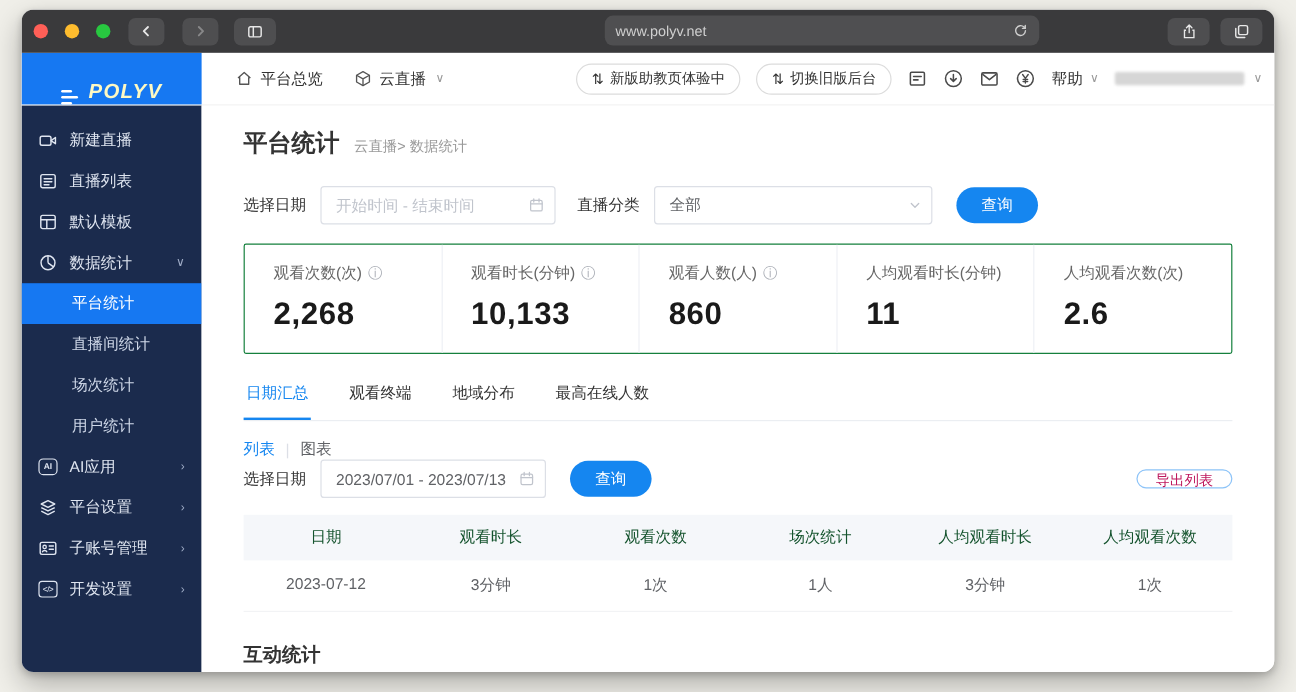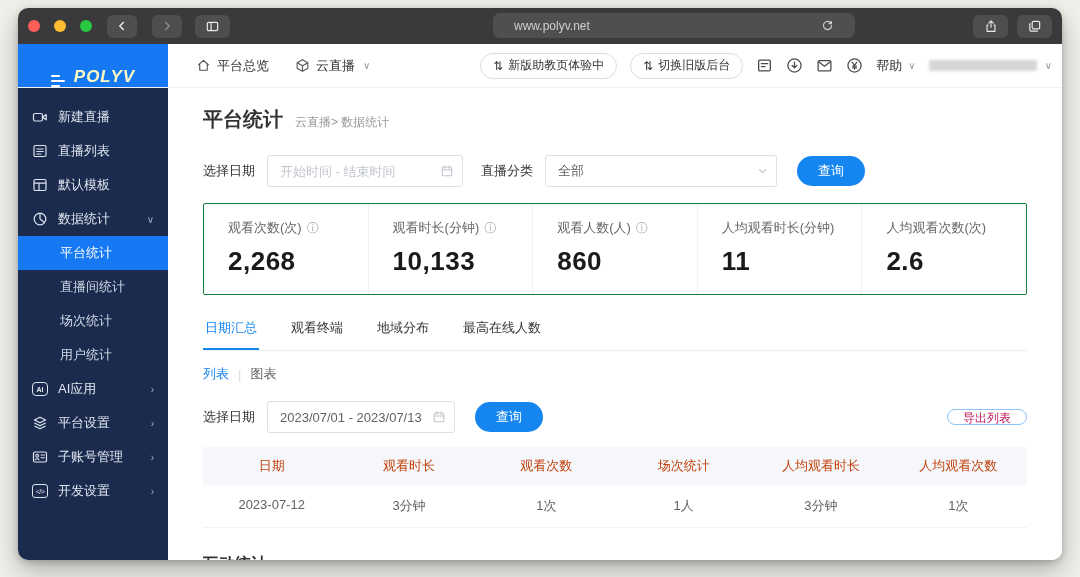--- a/index.html
+++ b/index.html
@@ -12,22 +12,22 @@
 
   
   .chrome { height:36px; background:#3a3a3c; display:flex; align-items:center;
     padding:0 10px; gap:7px; position:relative; flex:0 0 auto; }
   .tl { width:12px; height:12px; border-radius:50%; }
   .tl.red{ background:#ff5f57; } .tl.yellow{ background:#febc2e; margin-left:7px;} .tl.green{ background:#28c840; margin-left:7px;}
   .cbtn { height:23px; background:#4e4e50; border-radius:6px; display:flex; align-items:center;
     justify-content:center; color:#e6e6e6; }
   .cbtn.nav { width:30px; margin-left:8px; }
   .cbtn.dim svg { opacity:.38; }
-  .urlbar { position:absolute; left:475px; width:362px; height:25px; top:5px; background:#4f4f51;
-    border-radius:7px; display:flex; align-items:center; padding:0 21px; color:#cfcfcf; font-size:12px; }
+  .urlbar { position:absolute; left:486px; width:362px; height:25px; top:5px; background:#4f4f51;
+    border-radius:7px; display:flex; align-items:center; padding:0 9px; color:#cfcfcf; font-size:12px; }
   .urlbar .reload { margin-left:auto; display:flex; }
   .chrome .right { margin-left:auto; display:flex; gap:9px; }
   .cbtn.wide { width:35px; }
 
   
   .appnav { height:44px; background:#fff; display:flex; align-items:stretch; flex:0 0 auto;
     border-bottom:1px solid #f0f0f0; }
   .logo { width:150px; background:#1678f2; color:#fef9c3; display:flex; align-items:flex-end;
     justify-content:center; gap:9px; }
   .burger { display:flex; flex-direction:column; gap:3px; }
@@ -87,32 +87,32 @@
   .stat { flex:1; padding:15px 0 17px 24px; border-left:1px solid #eef1f6; }
   .stat:first-child { border-left:none; }
   .stat .lbl { font-size:13px; color:#666; display:flex; align-items:center; gap:5px; }
   .stat .lbl .info { color:#a9adb5; font-size:12px; cursor:pointer; font-style:normal; }
   .stat .val { font-size:26px; color:#1a1a1a; font-weight:600; margin-top:9px; letter-spacing:.5px; }
 
   .tabs { display:flex; gap:30px; border-bottom:1px solid #ebeef2; margin-bottom:14px; }
   .tab { font-size:13px; color:#333; padding:6px 2px 11px; cursor:pointer; border-bottom:2px solid transparent; }
   .tab.active { color:#1586f0; border-bottom-color:#1586f0; }
 
-  .viewtoggle { display:flex; align-items:center; gap:9px; font-size:13px; margin-bottom:18px; }
+  .viewtoggle { display:flex; align-items:center; gap:9px; font-size:13px; margin-bottom:0; }
   .vt-link { cursor:pointer; color:#606266; }
   .vt-link.active { color:#1586f0; }
   .vt-div { color:#dcdfe6; }
 
   .filterrow2 { display:flex; align-items:center; gap:10px; margin-bottom:14px; }
 
   .tbl { width:100%; margin-bottom:20px; }
   .tr { display:flex; }
   .tr.head { background:#f5f7fa; }
   .td { flex:1; text-align:center; font-size:13px; }
-  .tr.head .td { color:#c2410c; padding:10px 0; font-weight:400; }
+  .tr.head .td { color:#14532d; padding:10px 0; font-weight:400; }
   .tr.data .td { color:#606266; padding:12px 0; }
   .tr.data { border-bottom:1px solid #f2f3f5; }
 
   .bottomhead { font-size:16px; font-weight:700; color:#333; padding-top:6px; }
 
   svg { display:block; }
 </style>
 </head>
 <body>
 

